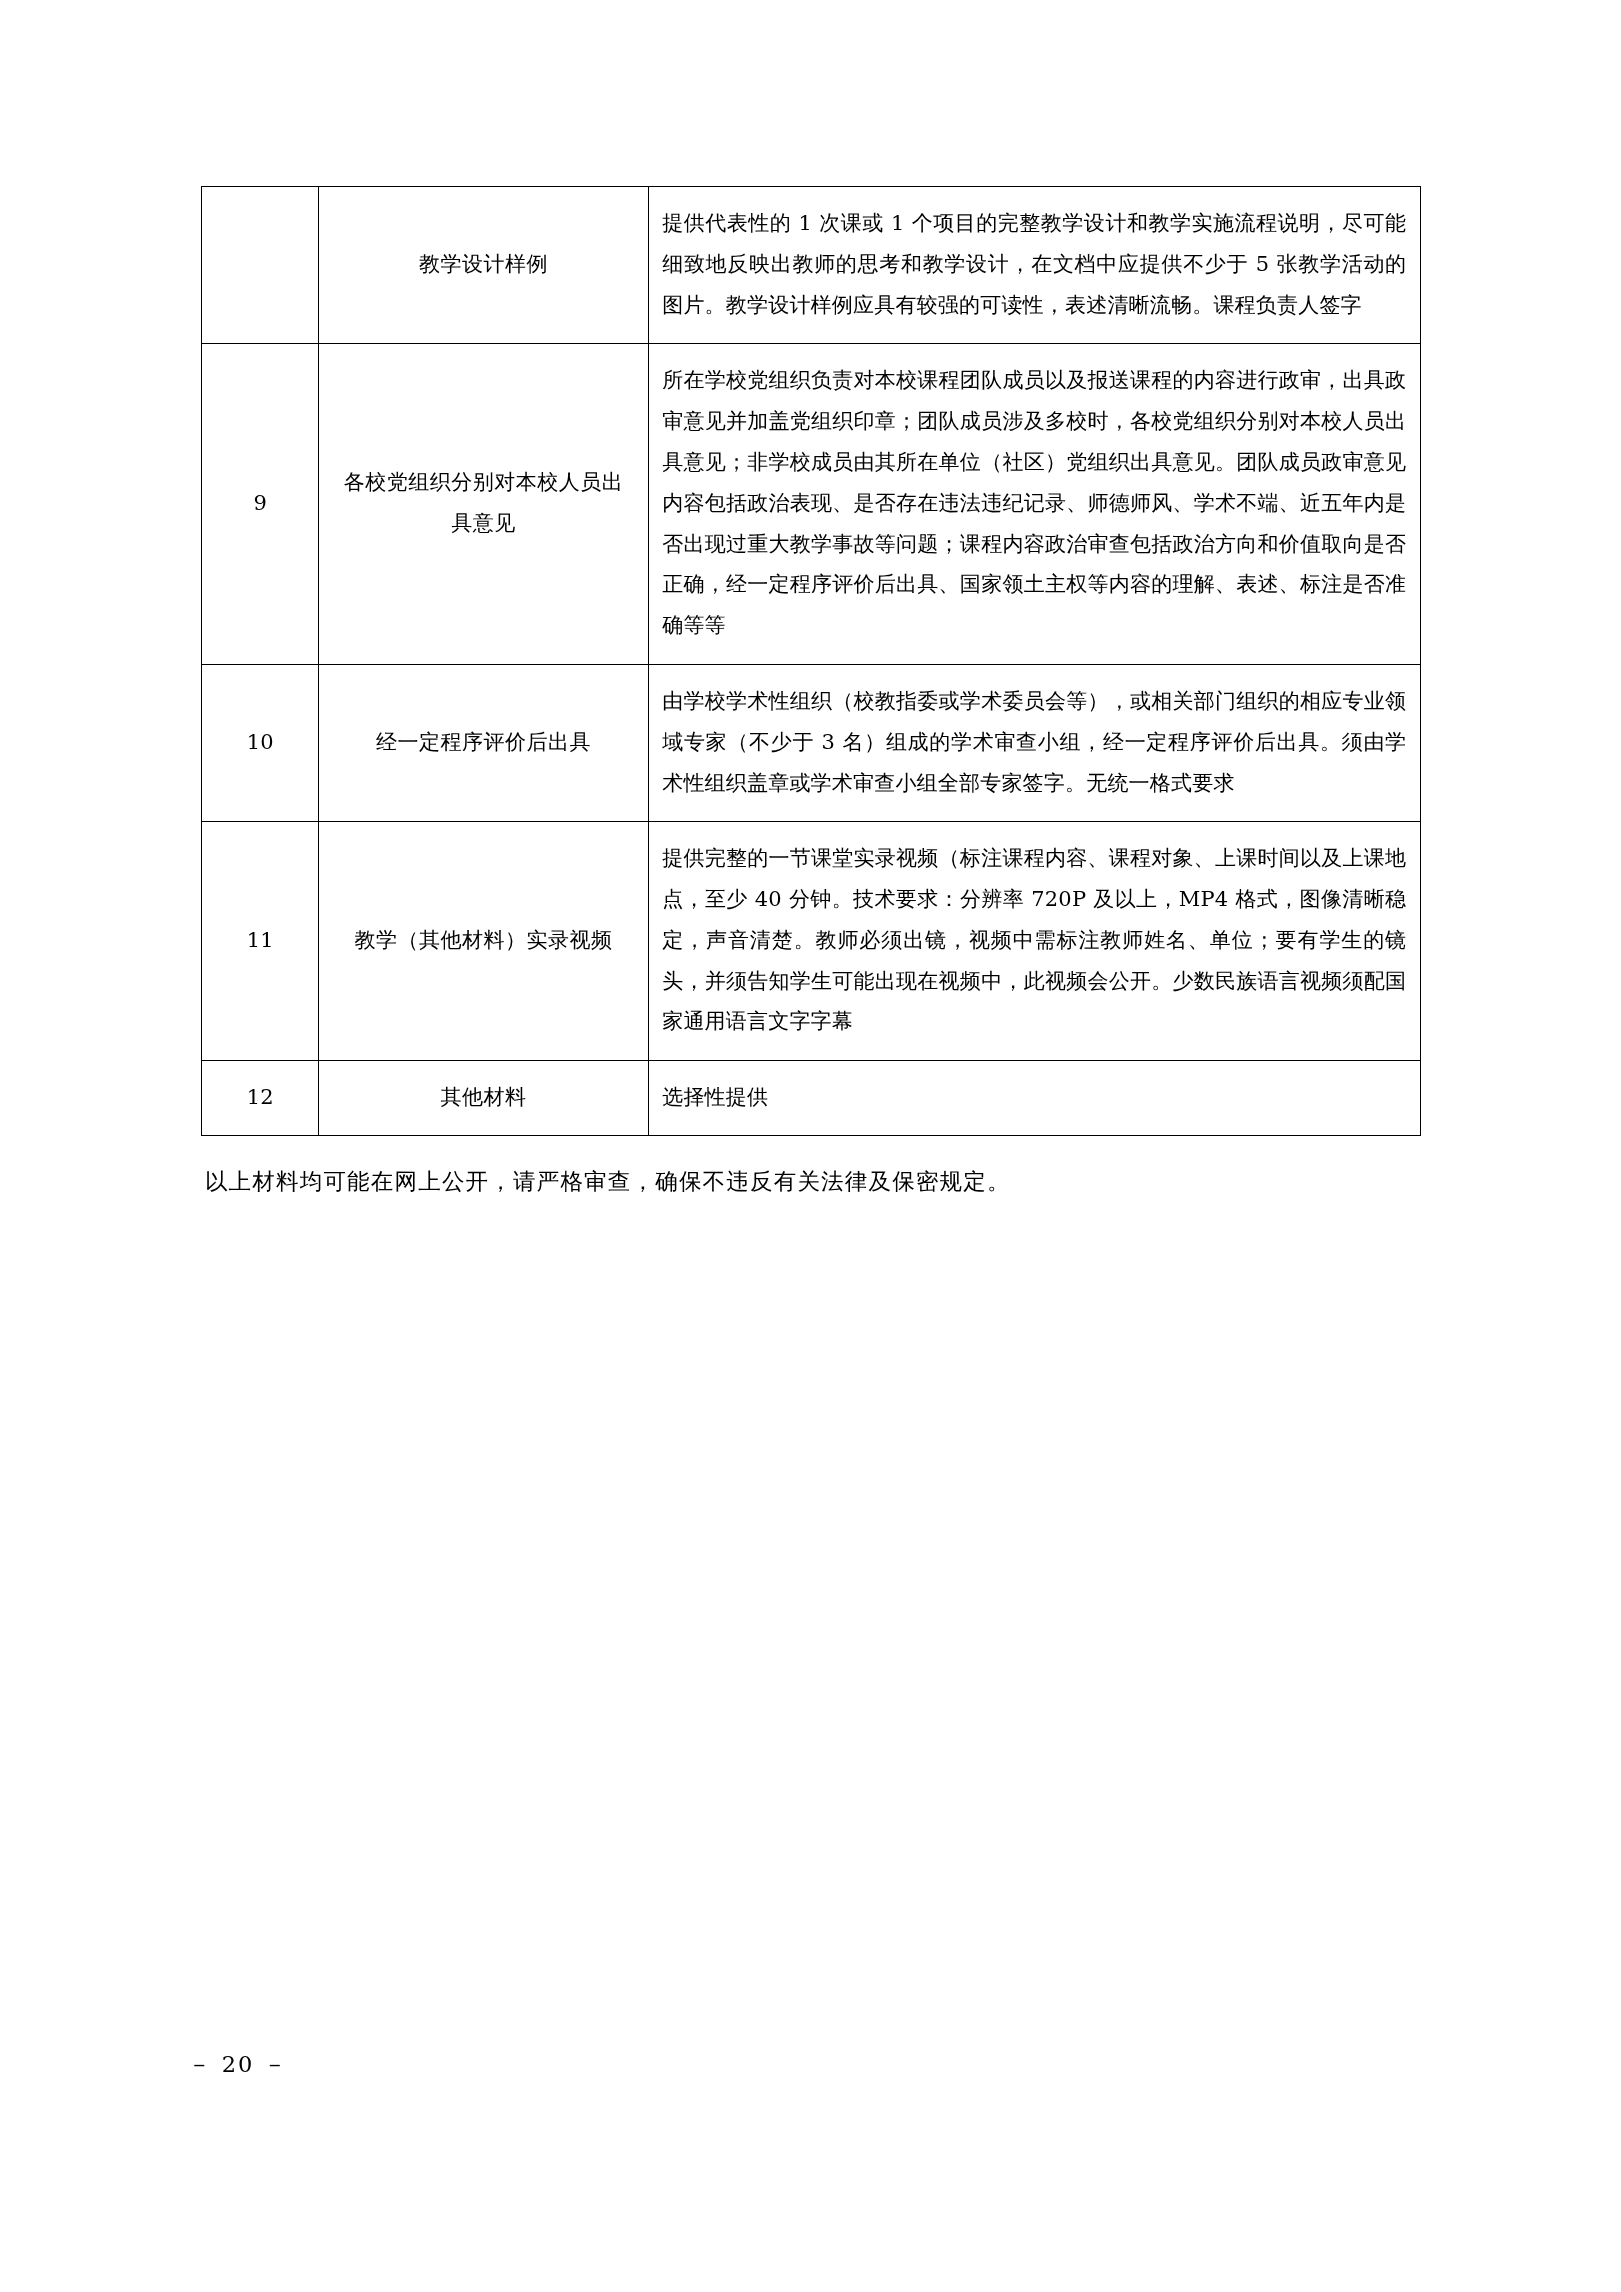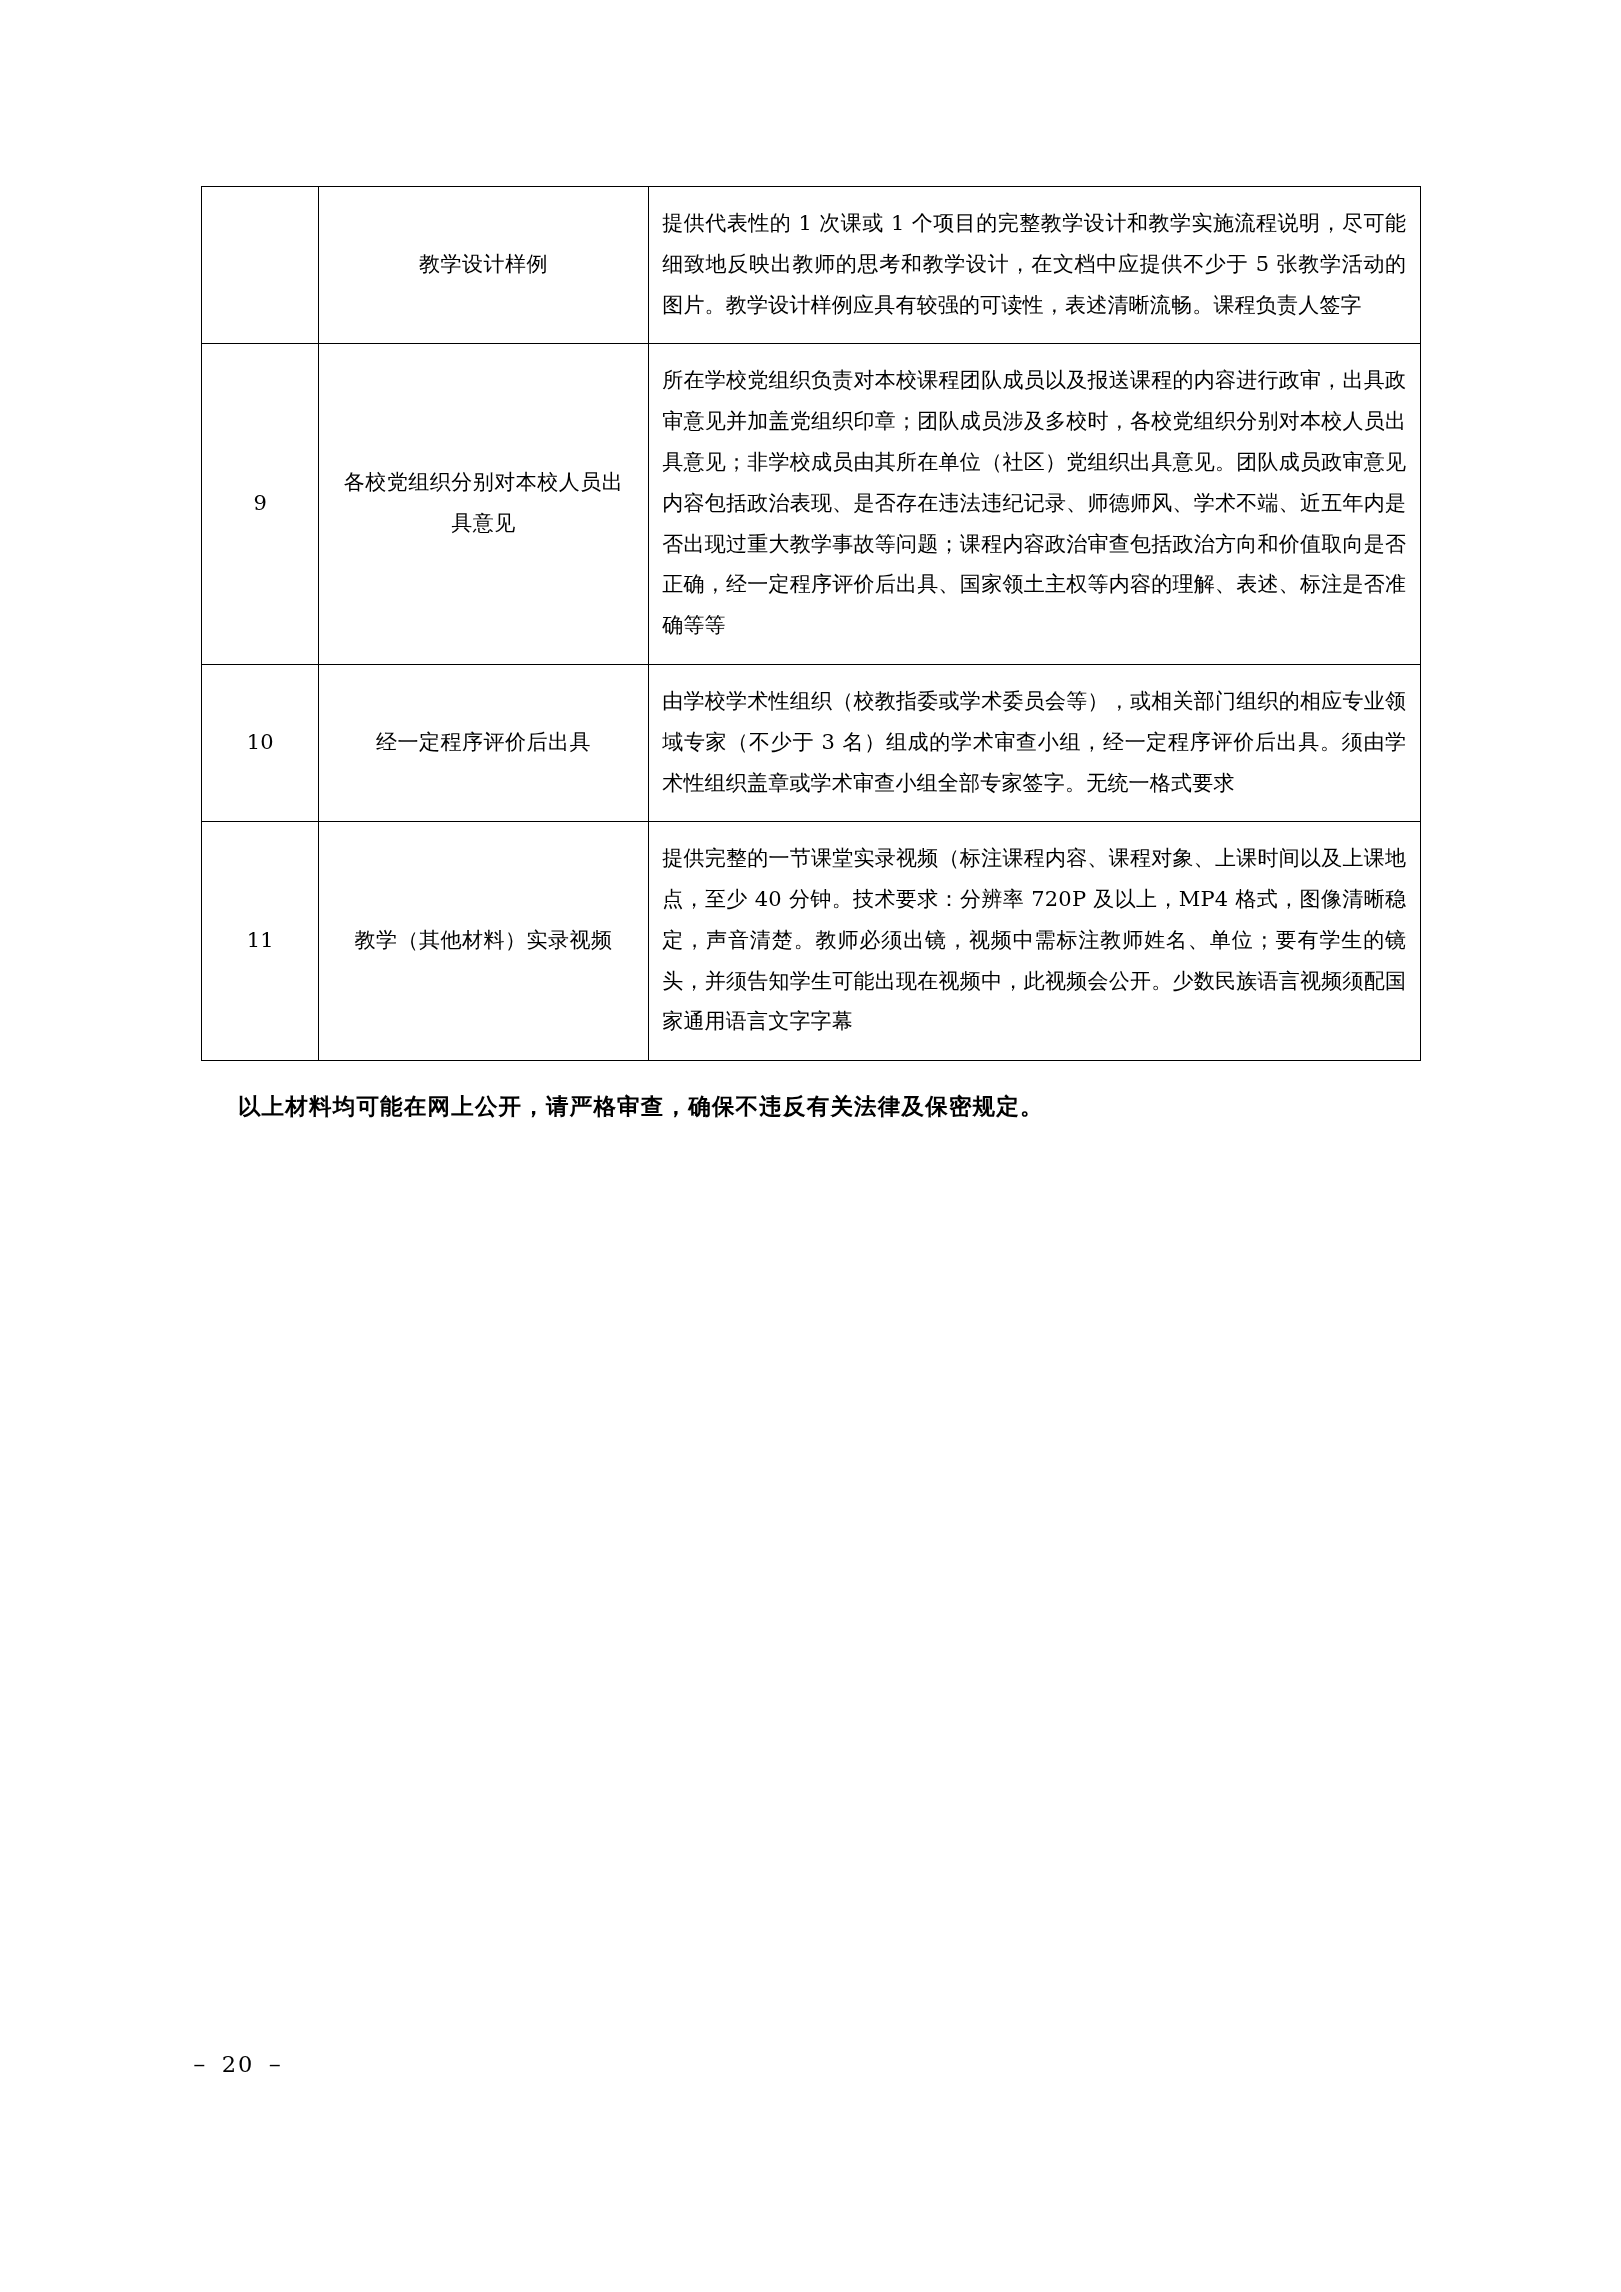--- a/index.html
+++ b/index.html
@@ -58,26 +58,25 @@
     padding-left: 19.6px;
     padding-right: 21.6px;
     letter-spacing: 0.2px;
   }
   td.tall-desc {
     line-height: 2.05;
   }
   .note {
     margin-top: 25.5px;
     font-size: 22.5px;
-    font-weight: bold;
+    font-weight: normal;
     letter-spacing: 1.2px;
     font-family: "DejaVu Serif", "Liberation Serif", serif;
     line-height: 1.7;
     padding-left: 3.9px;
-    margin-left: 33px;
   }
   .page-number {
     position: absolute;
     left: 188px;
     top: 2049px;
     font-size: 22.5px;
     letter-spacing: 2px;
     font-family: "DejaVu Serif", "Liberation Serif", serif;
   }
   .single-line {
@@ -104,20 +103,25 @@
       <tr>
         <td class="col-num">10</td>
         <td class="col-name">经一定程序评价后出具</td>
         <td class="col-desc">由学校学术性组织（校教指委或学术委员会等），或相关部门组织的相应专业领域专家（不少于 3 名）组成的学术审查小组，经一定程序评价后出具。须由学术性组织盖章或学术审查小组全部专家签字。无统一格式要求</td>
       </tr>
       <tr>
         <td class="col-num">11</td>
         <td class="col-name">教学（其他材料）实录视频</td>
         <td class="col-desc tall-desc">提供完整的一节课堂实录视频（标注课程内容、课程对象、上课时间以及上课地点，至少 40 分钟。技术要求：分辨率 720P 及以上，MP4 格式，图像清晰稳定，声音清楚。教师必须出镜，视频中需标注教师姓名、单位；要有学生的镜头，并须告知学生可能出现在视频中，此视频会公开。少数民族语言视频须配国家通用语言文字字幕</td>
       </tr>
+      <tr>
+        <td class="col-num">12</td>
+        <td class="col-name">其他材料</td>
+        <td class="col-desc single-line">选择性提供</td>
+      </tr>
     </tbody>
   </table>
 
   <div class="note">以上材料均可能在网上公开，请严格审查，确保不违反有关法律及保密规定。</div>
 
 </div>
 
 <div class="page-number">－ 20 －</div>
 
 

